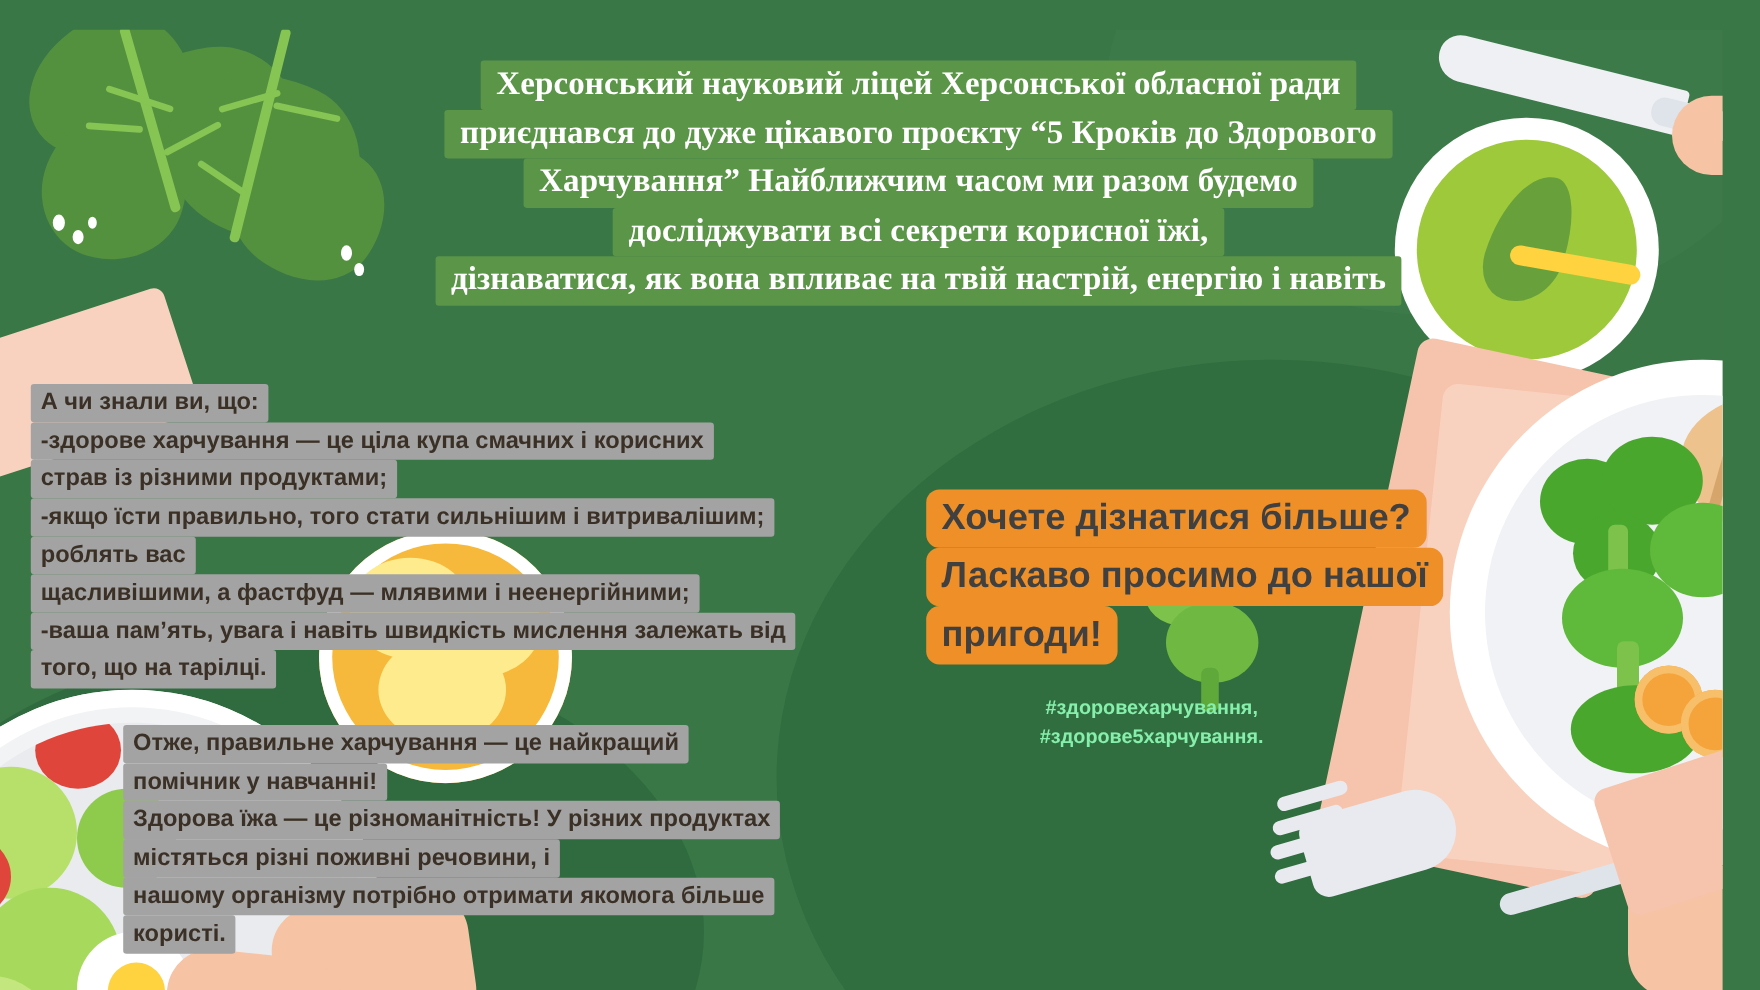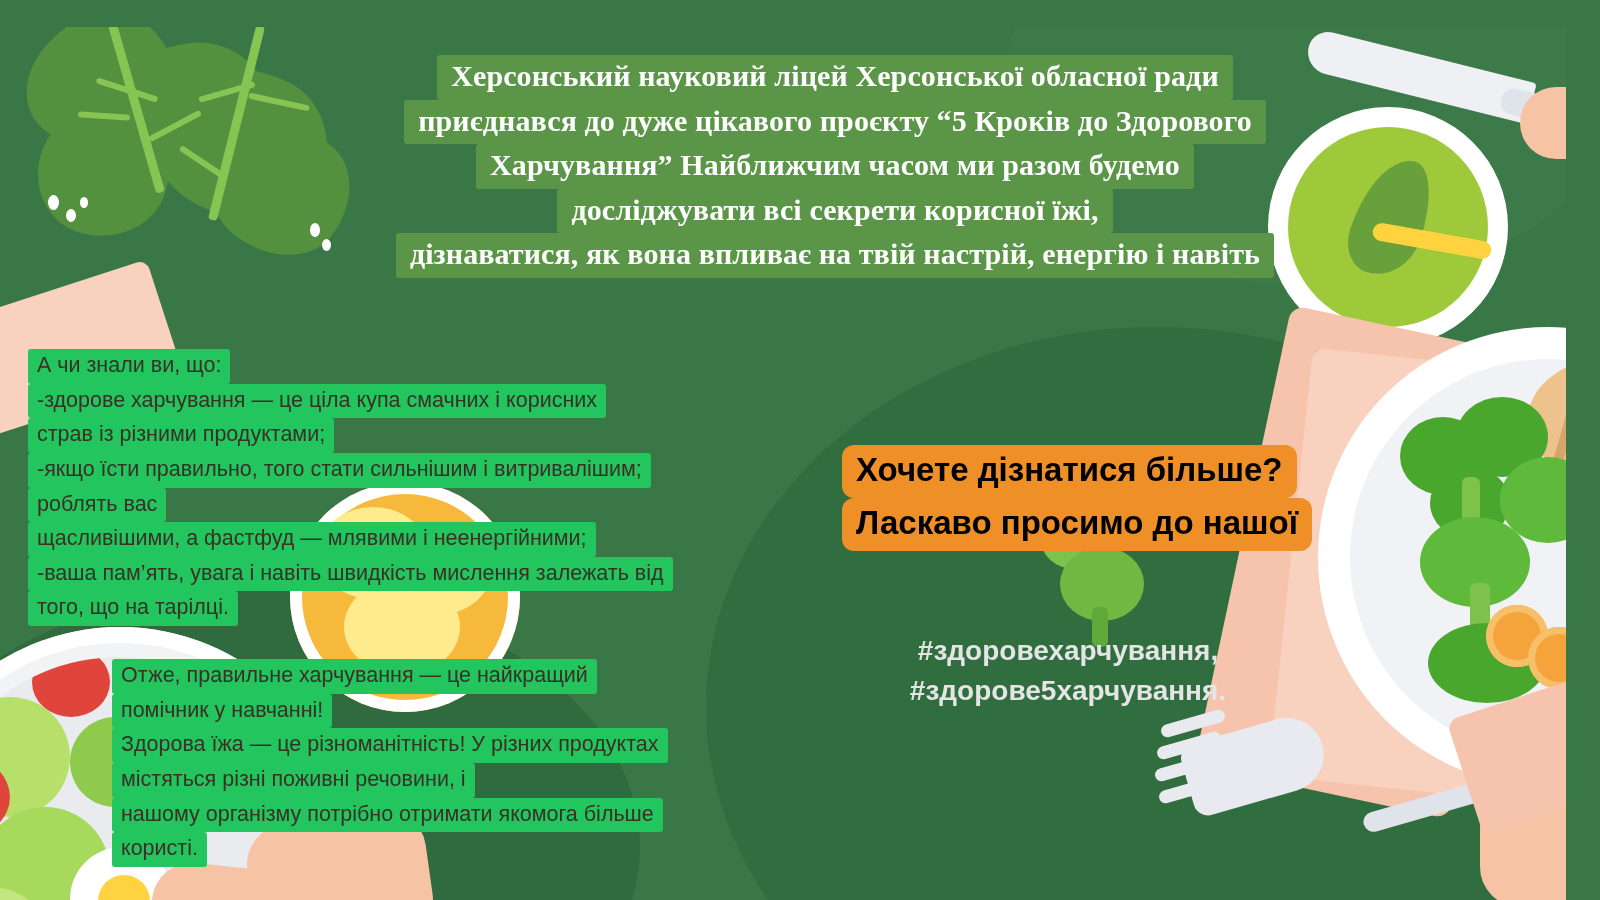--- a/index.html
+++ b/index.html
@@ -94,46 +94,46 @@
     border-radius:3px;
     letter-spacing:.1px;
   }
 
   
   .yellow-block{z-index:6;}
   .yellow-block .yl{display:block;}
   .yellow-block .yl > span{
     display:inline-block;
     font-family:"Liberation Sans", sans-serif;
-    font-weight:normal;font-size:21.5px;line-height:1.1;
+    font-weight:bold;font-size:21.5px;line-height:1.1;
     color:#3a3026;
-    background:#22c55e;
+    background:#a3a3a3;
     padding:5px 9px 6px;
     border-radius:3px;
     white-space:nowrap;
   }
   #block-did-you-know{left:28px;top:322px;width:800px;}
   #block-conclusion{left:112px;top:632px;width:700px;}
 
   
   #cta{left:842px;top:418px;width:600px;}
   #cta .cl{display:block;}
   #cta .cl > span{
     display:inline-block;
     font-family:"Liberation Sans", sans-serif;
     font-weight:bold;font-size:33px;line-height:1.15;
-    color:#000000;background:#ee8f28;
+    color:#404040;background:#ee8f28;
     padding:6px 14px 9px;border-radius:12px;
     white-space:nowrap;
   }
 
   
-  #hashtags{left:788px;top:604px;width:560px;text-align:center;
+  #hashtags{left:767px;top:604px;width:560px;text-align:center;
     font-family:"Liberation Sans", sans-serif;font-weight:bold;
-    font-size:28px;line-height:1.42;color:#e5e5e5;}
+    font-size:18px;line-height:1.42;color:#86efac;}
   #hashtags div{white-space:nowrap;}
 
   
   #footer{left:520px;top:806px;width:1070px;text-align:center;
     font-family:"Liberation Serif", serif;font-weight:bold;
     font-size:22px;line-height:1.28;color:#ffffff;}
   #footer div{white-space:nowrap;}
 </style>
 </head>
 <body>
@@ -272,20 +272,21 @@
     <span class="yl"><span>помічник у навчанні!</span></span>
     <span class="yl"><span>Здорова їжа — це різноманітність! У різних продуктах</span></span>
     <span class="yl"><span>містяться різні поживні речовини, і</span></span>
     <span class="yl"><span>нашому організму потрібно отримати якомога більше</span></span>
     <span class="yl"><span>користі.</span></span>
   </div>
 
   <div class="layer" id="cta">
     <span class="cl"><span>Хочете дізнатися більше?</span></span>
     <span class="cl"><span>Ласкаво просимо до нашої</span></span>
+    <span class="cl"><span>пригоди!</span></span>
   </div>
 
   <div class="layer" id="hashtags">
     <div>#здоровехарчування,</div>
     <div>#здорове5харчування.</div>
   </div>
 
 
 </div>
 

